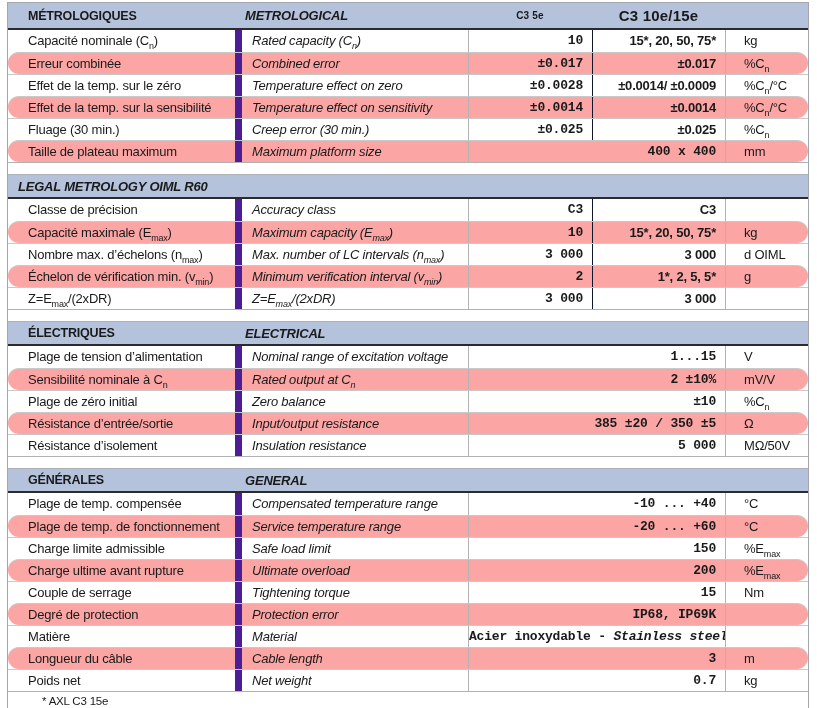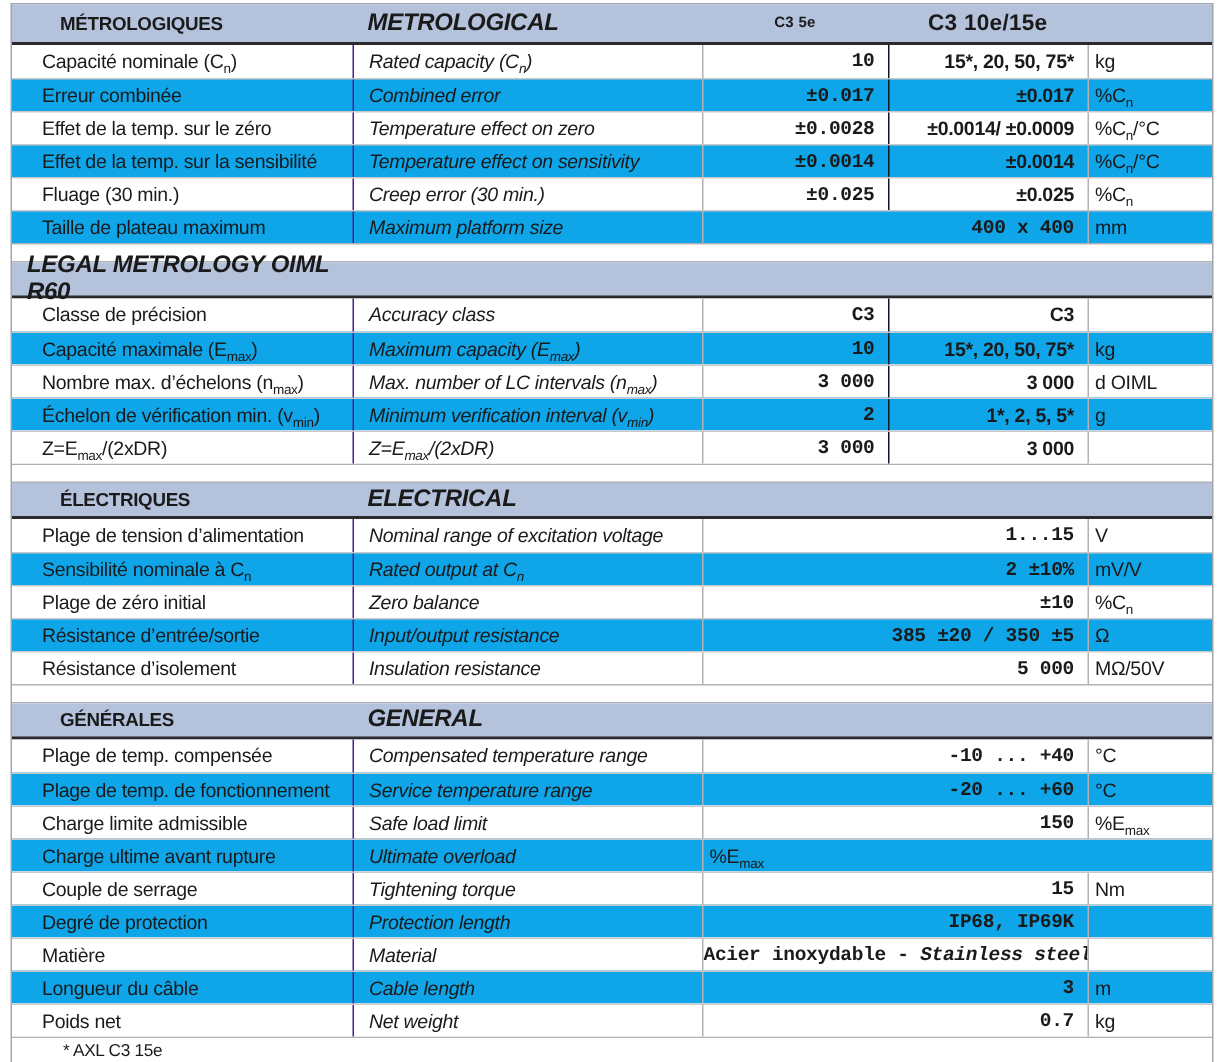--- a/index.html
+++ b/index.html
@@ -33,53 +33,53 @@
     display: flex;
     align-items: center;
     background: #b5c2dc;
     border-bottom: 2px solid #2b2b2b;
     height: 24px;
     box-sizing: border-box;
   }
   .spec-section:first-child .sec-header { height: 27px; }
 
   .h-fr, .h-en, .h-m1, .h-m2, .h-unit { box-sizing: border-box; }
-  .h-fr { width: 227px; padding-left: 32px; font-weight: bold; font-size: 12.5px; }
-  .h-en { width: 233px; padding-left: 10px; font-weight: bold; font-style: italic; font-size: 16px; }
+  .h-fr { width: 227px; padding-left: 20px; font-weight: bold; font-size: 12.5px; }
+  .h-en { width: 233px; padding-left: 10px; font-weight: bold; font-style: italic; font-size: 13px; }
   .h-m1 { width: 124px; text-align: center; font-weight: bold; font-size: 10px; letter-spacing: 0.2px; }
   .h-m2 { width: 133px; text-align: center; font-weight: bold; font-size: 15px; letter-spacing: 0.2px; }
   .h-unit { flex: 1; }
 
   .row {
     display: flex;
     height: 22px;
     box-sizing: border-box;
     border-top: 1px solid #c9c9c9;
     background: #ffffff;
     font-size: 13px;
     line-height: 21px;
     align-items: center;
   }
   .sec-header + .row { border-top: none; }
-  .row.alt { background: #0ea5e9; }
+  .row.alt { background: #fca5a5; border-radius: 11px; }
 
   .row > div {
     box-sizing: border-box;
     height: 100%;
     line-height: 21px;
     white-space: nowrap;
     overflow: hidden;
   }
   .c-fr { width: 227px; padding-left: 20px; }
-  .c-en { width: 233px; padding-left: 10px; font-style: italic; border-left: 1px solid #4c1d95; }
+  .c-en { width: 233px; padding-left: 10px; font-style: italic; border-left: 7px solid #4c1d95; }
   .c-v1 { width: 124px; text-align: right; padding-right: 9px; font-weight: bold; border-left: 1px solid #b3b3b3; font-family: Liberation Mono, monospace; }
   .c-v2 { width: 133px; text-align: right; padding-right: 9px; font-weight: bold; border-left: 1px solid #0f172a; }
   .c-v1.spanv { width: 257px; }
   .c-v1.spanv.center { text-align: center; padding-right: 0; }
-  .c-unit { flex: 1; padding-left: 4px; border-left: 1px solid #b3b3b3; }
+  .c-unit { flex: 1; padding-left: 18px; border-left: 1px solid #b3b3b3; }
 
   sub { font-size: 9px; line-height: 0; letter-spacing: -0.2px; }
   i { font-style: italic; }
 
   .footnote {
     height: 20px;
     line-height: 19px;
     font-size: 11.5px;
     padding-left: 34px;
     background: #ffffff;
@@ -235,31 +235,32 @@
         </div>
         <div class="row">
           <div class="c-fr">Charge limite admissible</div>
           <div class="c-en">Safe load limit</div>
           <div class="c-v1 spanv">150</div>
           <div class="c-unit">%E<sub>max</sub></div>
         </div>
         <div class="row alt">
           <div class="c-fr">Charge ultime avant rupture</div>
           <div class="c-en">Ultimate overload</div>
+          <div class="c-v1 spanv">200</div>
           <div class="c-unit">%E<sub>max</sub></div>
         </div>
         <div class="row">
           <div class="c-fr">Couple de serrage</div>
           <div class="c-en">Tightening torque</div>
           <div class="c-v1 spanv">15</div>
           <div class="c-unit">Nm</div>
         </div>
         <div class="row alt">
           <div class="c-fr">Degré de protection</div>
-          <div class="c-en">Protection length</div>
+          <div class="c-en">Protection error</div>
           <div class="c-v1 spanv">IP68, IP69K</div>
           <div class="c-unit"></div>
         </div>
         <div class="row">
           <div class="c-fr">Matière</div>
           <div class="c-en">Material</div>
           <div class="c-v1 spanv center">Acier inoxydable - <i>Stainless steel</i></div>
           <div class="c-unit"></div>
         </div>
         <div class="row alt">

